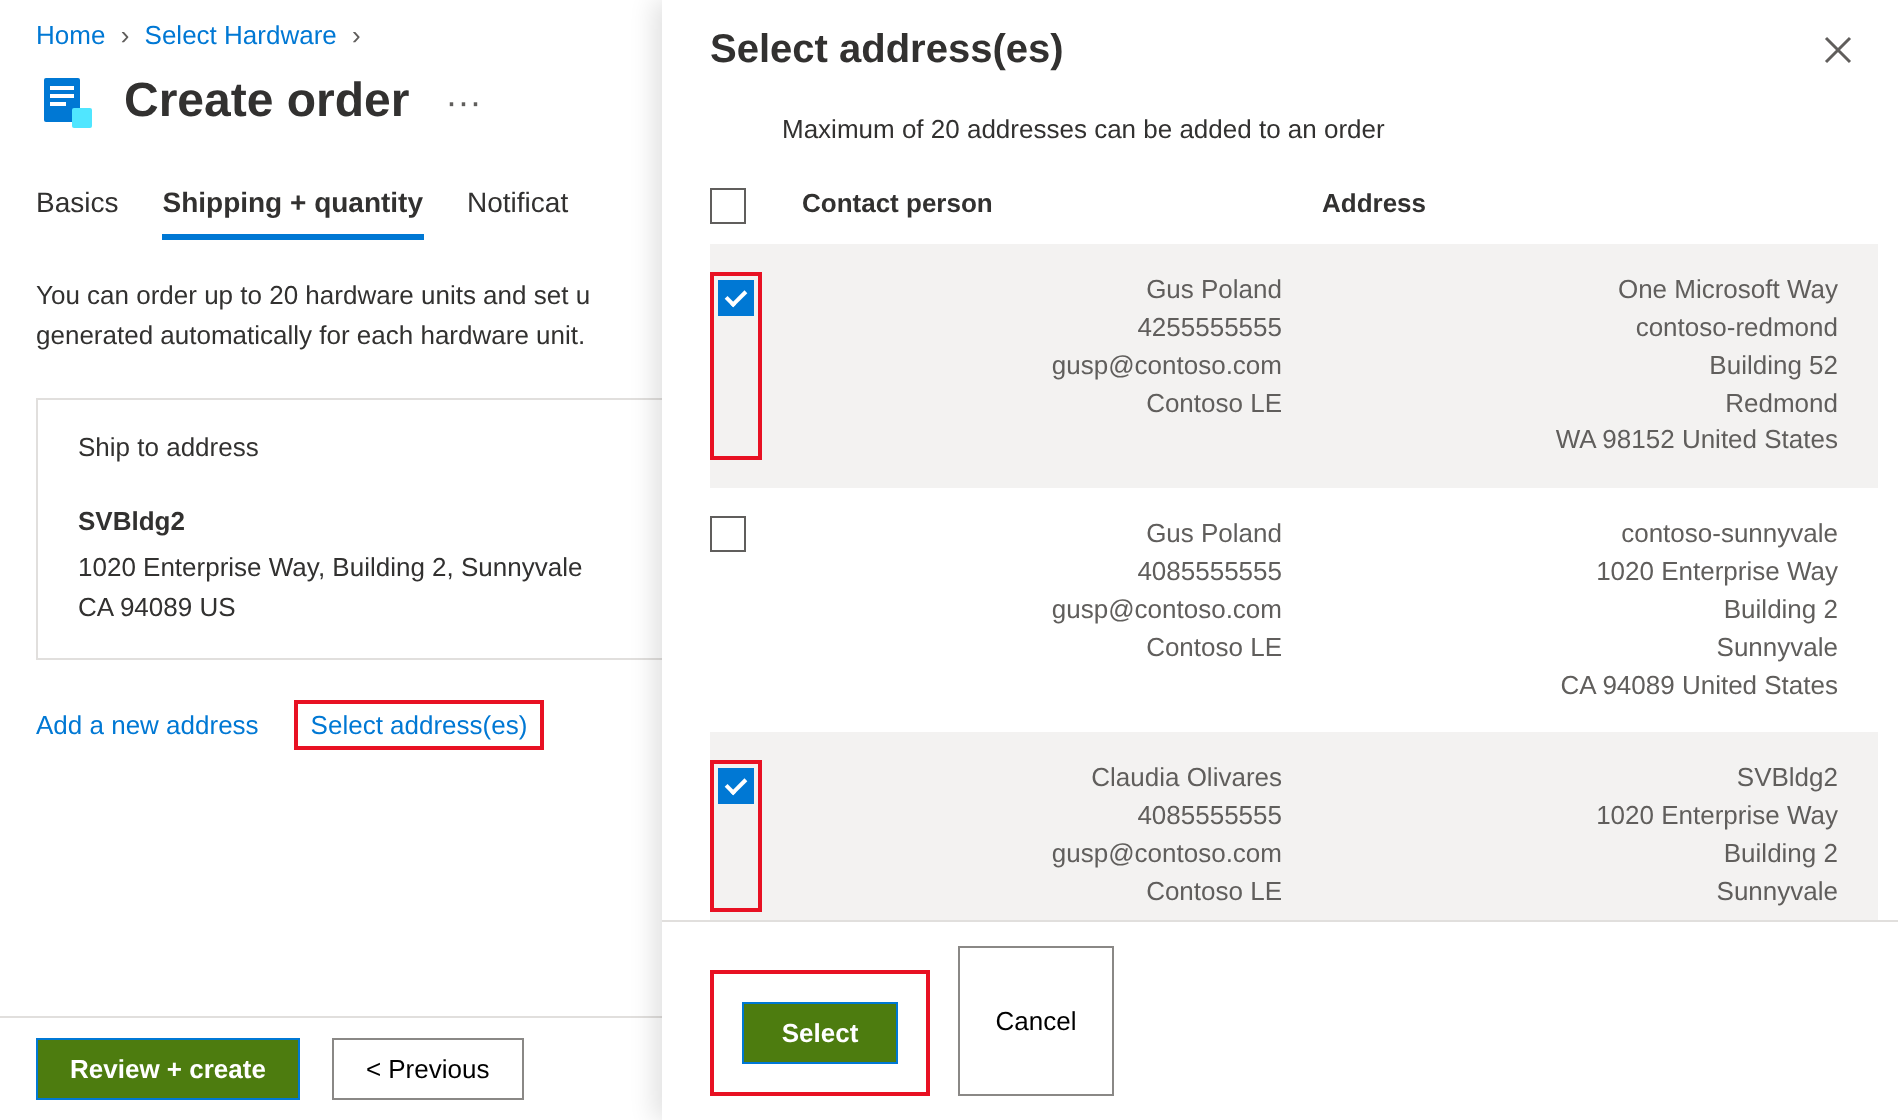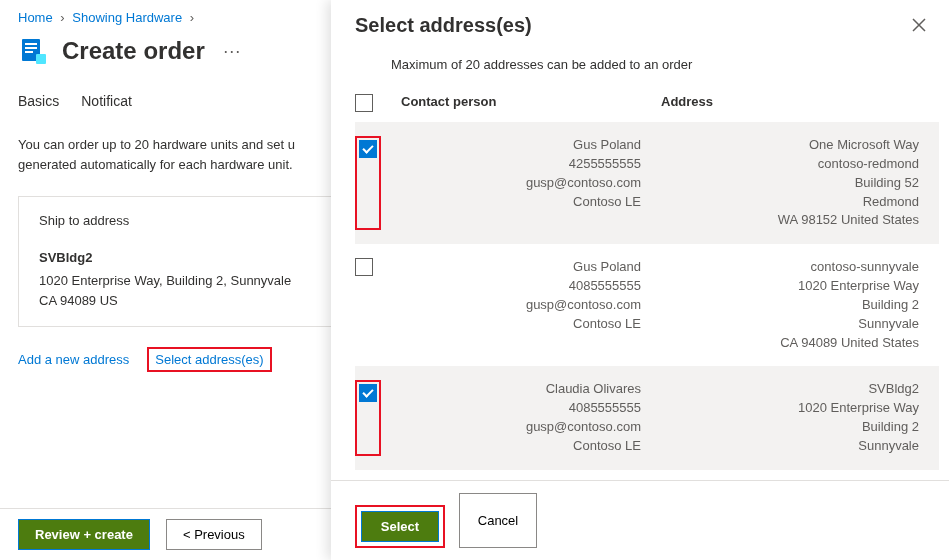--- a/index.html
+++ b/index.html
@@ -132,50 +132,51 @@
       border: 2px solid #e81123;
       padding: 2px;
       display: inline-flex;
     }
     
     .panel-footer {
       border-top: 1px solid #e1dfdd;
       padding: 12px 24px;
       display: flex; gap: 14px;
     }
-    .panel-footer .red-box { padding: 4px; display: inline-flex; margin-top: 12px; }
+    .panel-footer .red-box { padding: 14px; display: inline-flex; margin-top: 12px; }
     .panel-footer .btn { min-width: 78px; }
   </style>
 </head>
 <body>
 
 <div class="main-pane">
   <div class="breadcrumb">
     <a>Home</a>
     <span class="sep">›</span>
-    <a>Showing Hardware</a>
+    <a>Select Hardware</a>
     <span class="sep">›</span>
   </div>
 
   <div class="title-row">
     <span class="title-icon">
       <svg width="30" height="30" viewBox="0 0 30 30">
         <rect x="3" y="3" width="18" height="22" fill="#0078d4" rx="1"></rect>
         <rect x="6" y="7" width="12" height="2" fill="#fff"></rect>
         <rect x="6" y="11" width="12" height="2" fill="#fff"></rect>
         <rect x="6" y="15" width="8" height="2" fill="#fff"></rect>
         <rect x="17" y="18" width="10" height="10" fill="#50e6ff" rx="1"></rect>
       </svg>
     </span>
     <h1 class="page-title">Create order</h1>
     <span class="more">···</span>
   </div>
 
   <div class="tabs">
     <div class="tab">Basics</div>
+    <div class="tab active">Shipping + quantity</div>
     <div class="tab">Notificat</div>
   </div>
 
   <div class="body-text">
     <span>You can order up to 20 hardware units and set u</span><br>
     <span>generated automatically for each hardware unit.</span>
   </div>
 
   <div class="ship-card">
     <div class="ship-label">Ship to address</div>

